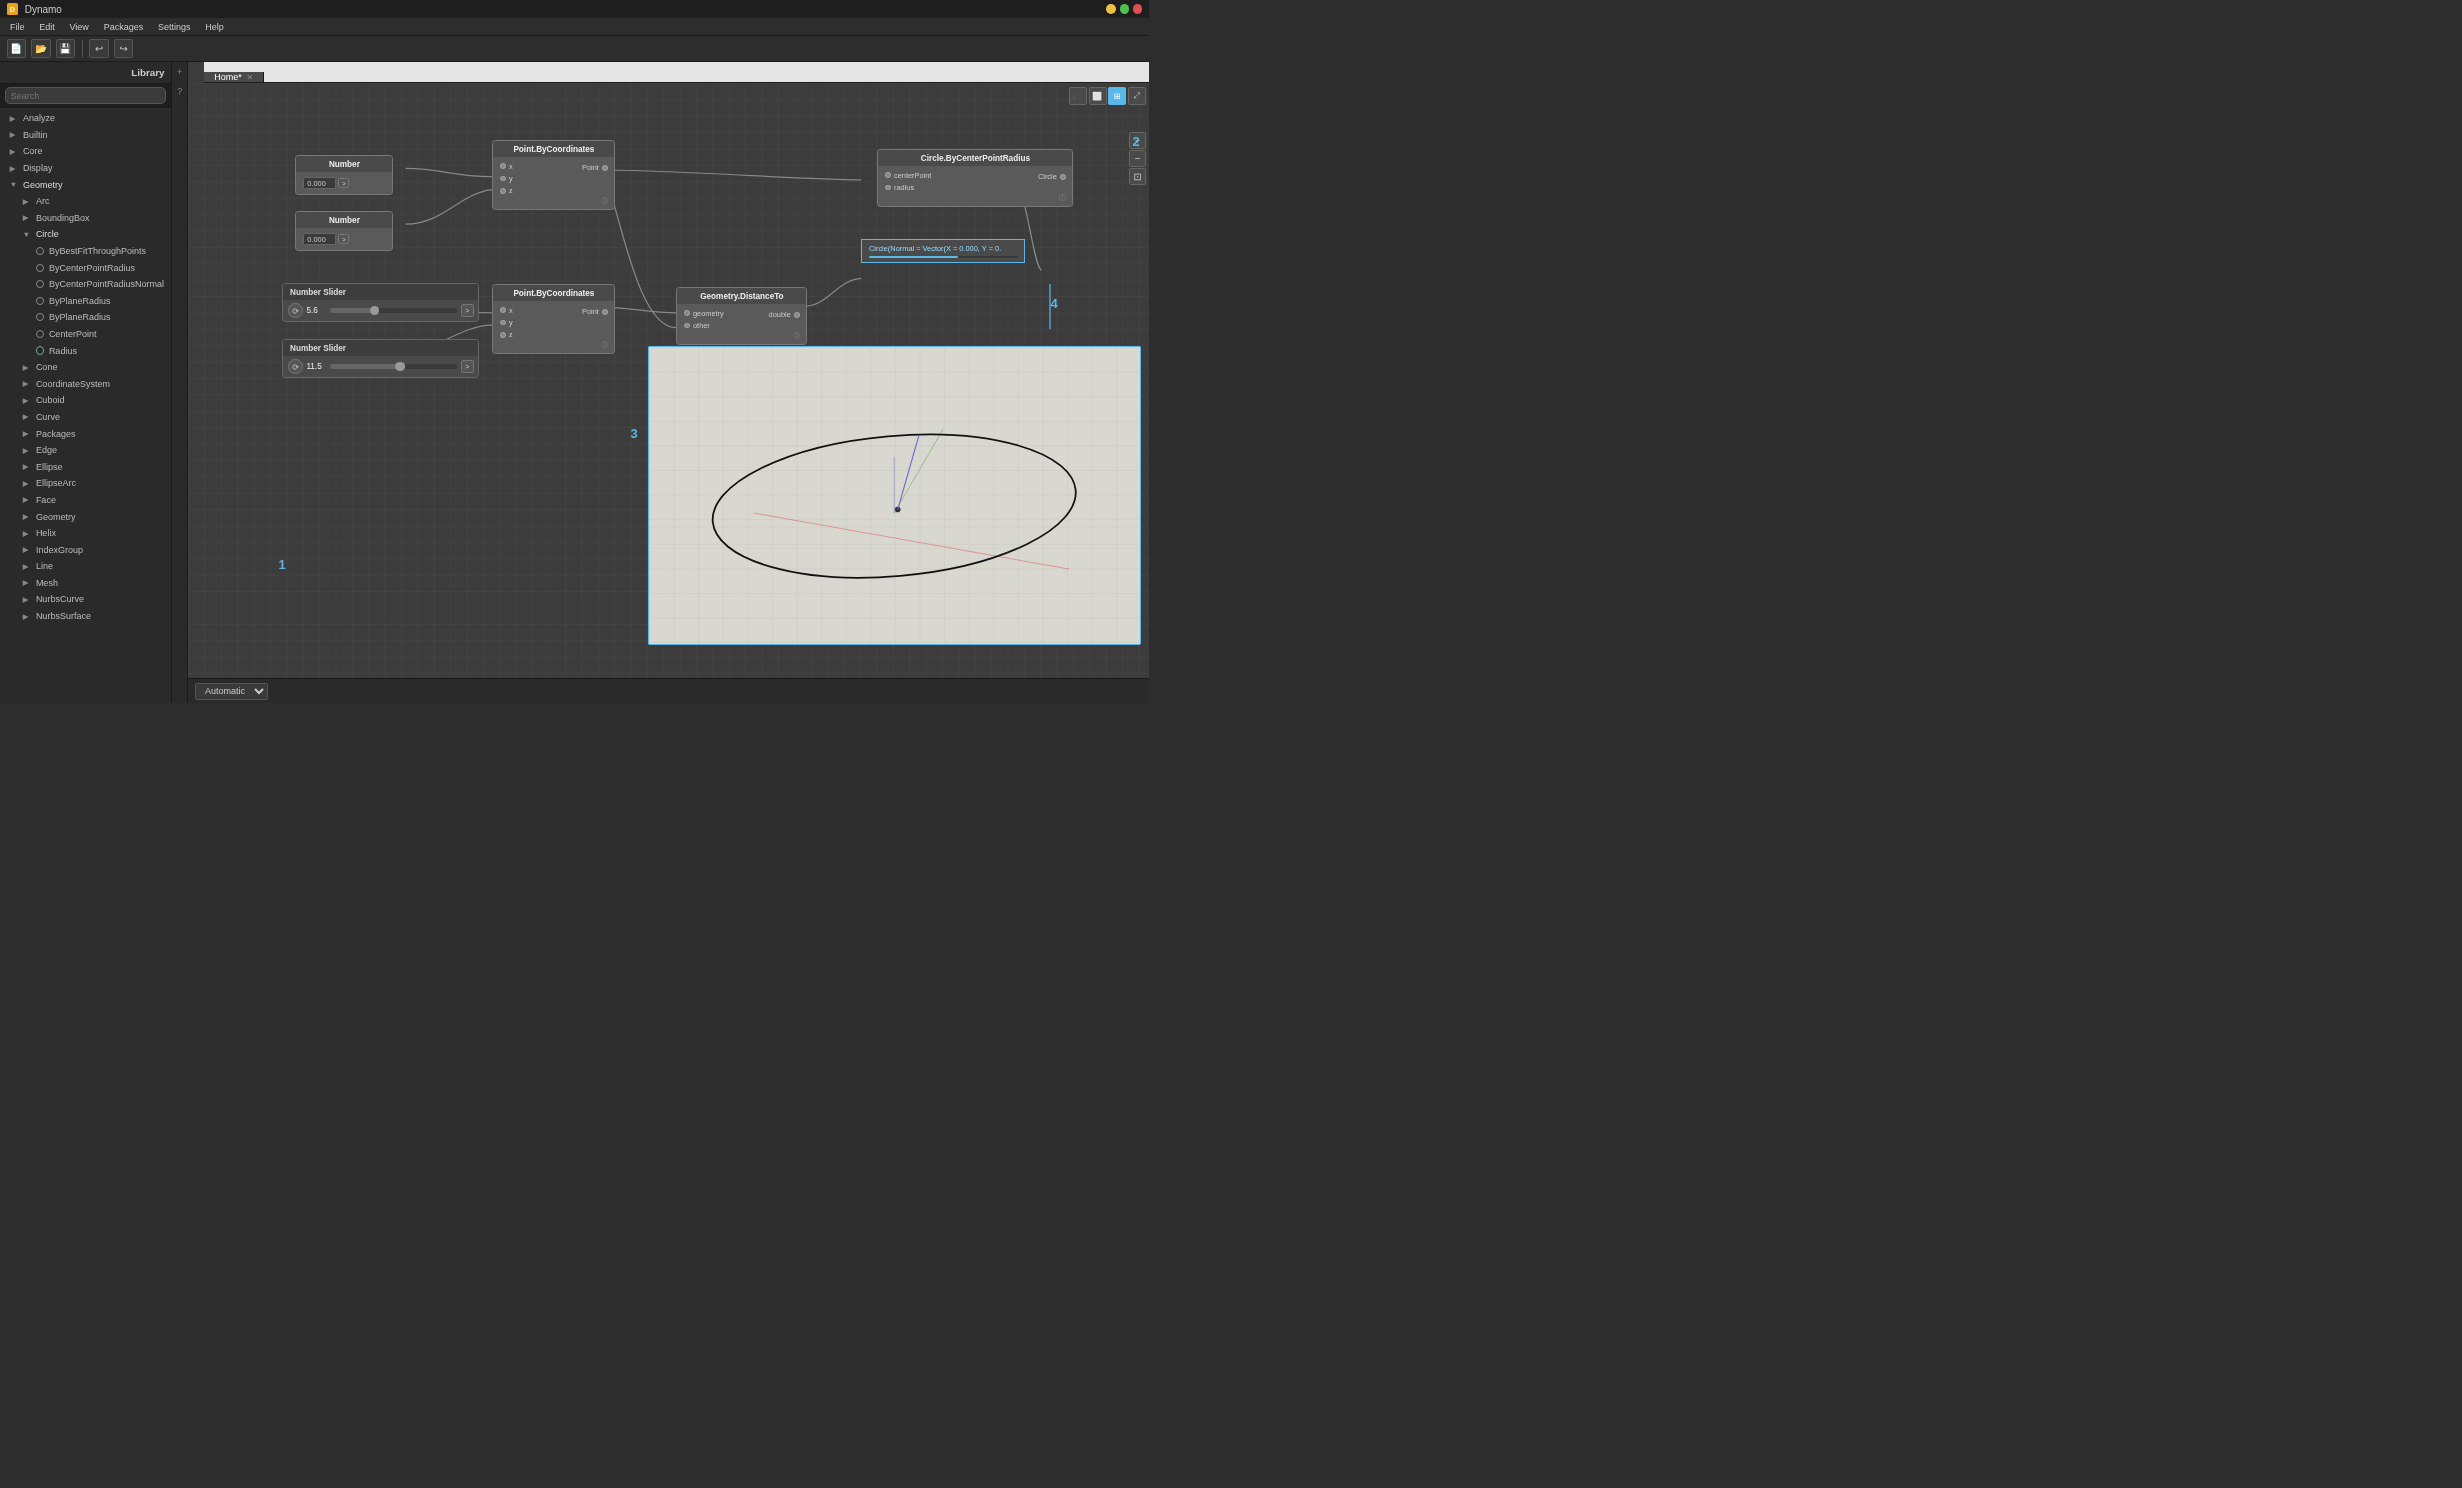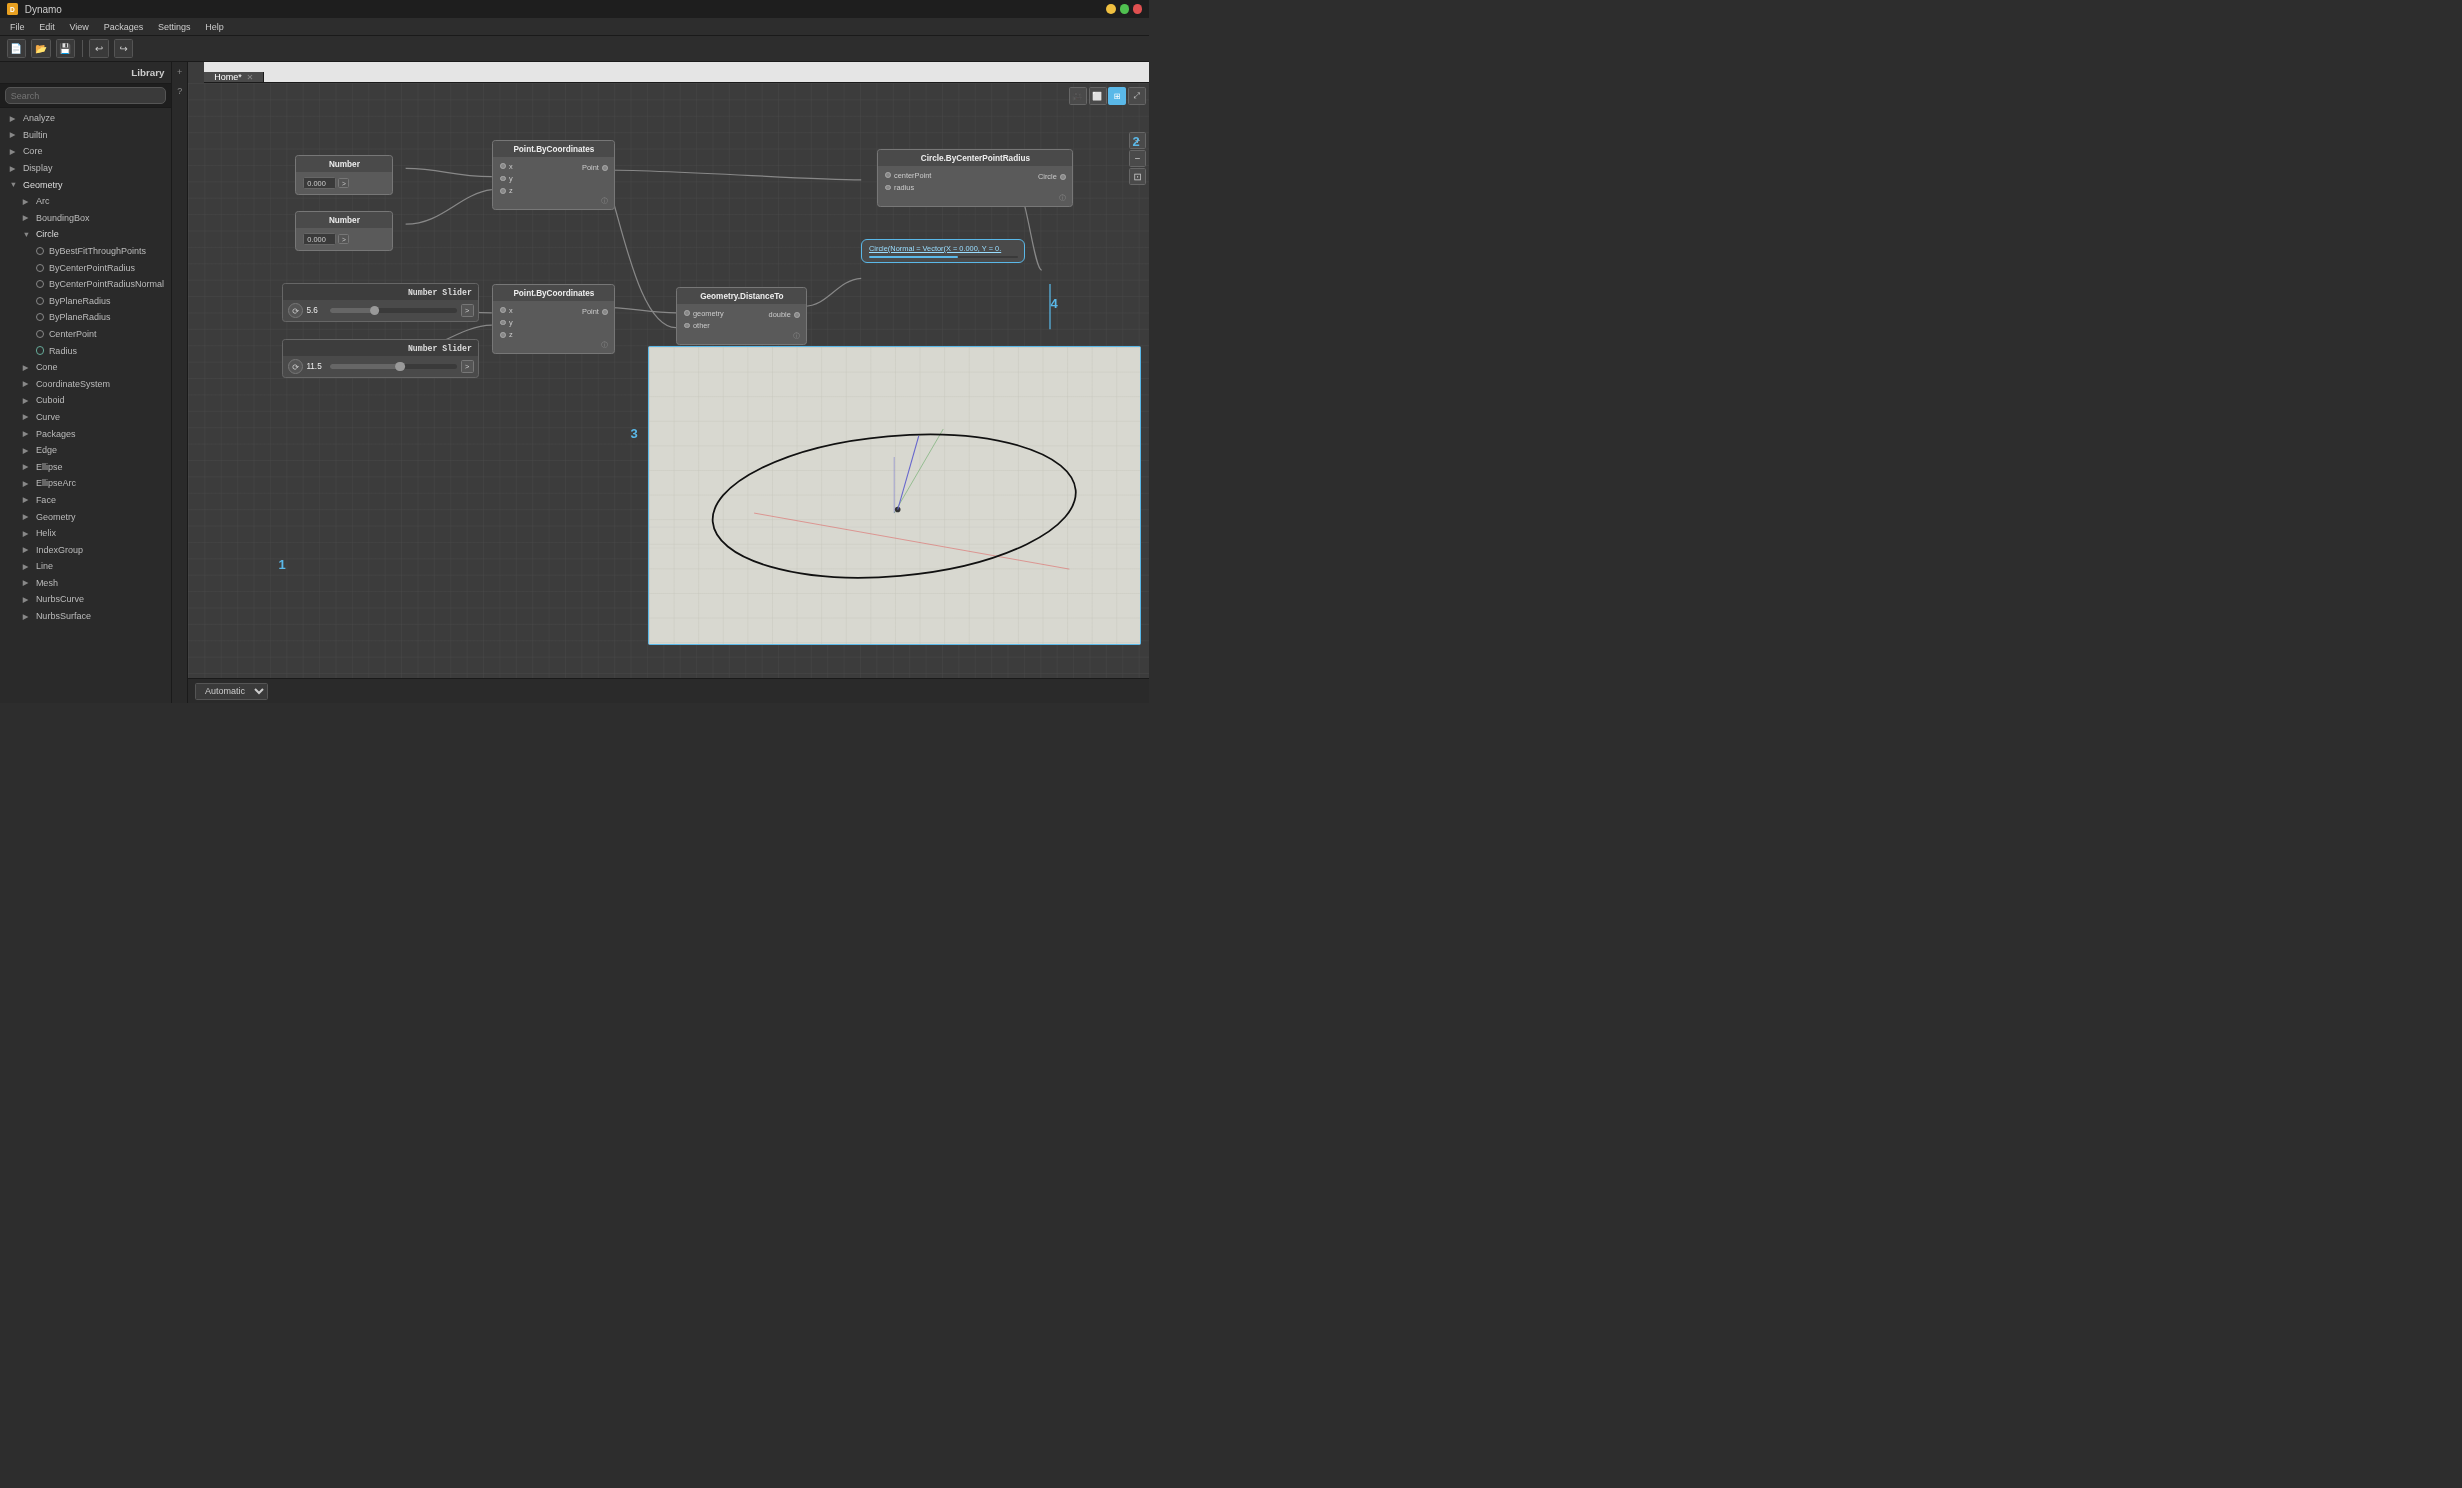--- a/index.html
+++ b/index.html
@@ -94,31 +94,31 @@
 
     
     #bottom-bar { height: 24.6px; background: #2a2a2a; border-top: 0.8px solid #1a1a1a; display: flex; align-items: center; padding: 0 6.6px; gap: 6.6px; position: absolute; bottom: 0; left: 0; right: 0; }
     .execution-select { background: #3a3a3a; border: 0.8px solid #555; color: #ccc; padding: 1.6px 4.9px; font-size: 9px; border-radius: 1.6px; }
     
     
     .connections-svg { position: absolute; top: 0; left: 0; width: 100%; height: 100%; pointer-events: none; }
     
     
     .slider-container { background: #4a4a4a; border-radius: 3.3px; border: 0.8px solid #666; }
-    .slider-header { background: #3d3d3d; padding: 3.3px 6.6px; font-size: 8.2px; color: #ddd; border-radius: 2.5px 2.5px 0 0; text-align: right; font-weight: bold; font-family: Liberation Mono, monospace; }
+    .slider-header { background: #3d3d3d; padding: 3.3px 6.6px; font-size: 8.2px; color: #ddd; border-radius: 2.5px 2.5px 0 0; text-align: left; font-weight: bold; }
     .slider-body { display: flex; align-items: center; padding: 3.3px 4.9px; gap: 3.3px; }
     .slider-dec { width: 14.8px; height: 14.8px; background: #555; border: 0.8px solid #777; border-radius: 50%; display: flex; align-items: center; justify-content: center; cursor: pointer; font-size: 8.2px; color: #ccc; }
     .slider-val { font-size: 8.2px; color: #eee; min-width: 20.5px; }
     .slider-track { flex: 1; height: 4.9px; background: #3a3a3a; border-radius: 2.5px; position: relative; }
     .slider-fill { height: 100%; background: #666; border-radius: 2.5px; }
     .slider-thumb { position: absolute; top: -2.5px; width: 9.8px; height: 9.8px; background: #999; border-radius: 50%; cursor: pointer; transform: translateX(-50%); }
     .slider-arrow { background: #555; border: 0.8px solid #777; padding: 0.8px 3.3px; font-size: 7.4px; color: #ccc; cursor: pointer; border-radius: 1.6px; }
 
     
-    .watch-node { position: absolute; left: 673px; top: 152px; background: #4a4a4a; border: 1.6px solid #5ab8e8; border-radius: 6px; padding: 3.3px 6.6px; font-size: 6.6px; color: #9df; min-width: 164px; text-decoration: underline; }
+    .watch-node { position: absolute; left: 673px; top: 152px; background: #4a4a4a; border: 1.6px solid #5ab8e8; border-radius: 0; padding: 3.3px 6.6px; font-size: 6.6px; color: #9df; min-width: 164px; }
   </style>
 </head>
 <body>
 
 <div id="titlebar">
   <div class="app-icon">D</div>
   <span class="title">Dynamo</span>
   <div class="win-controls">
     <div class="win-btn min"></div>
     <div class="win-btn max"></div>

